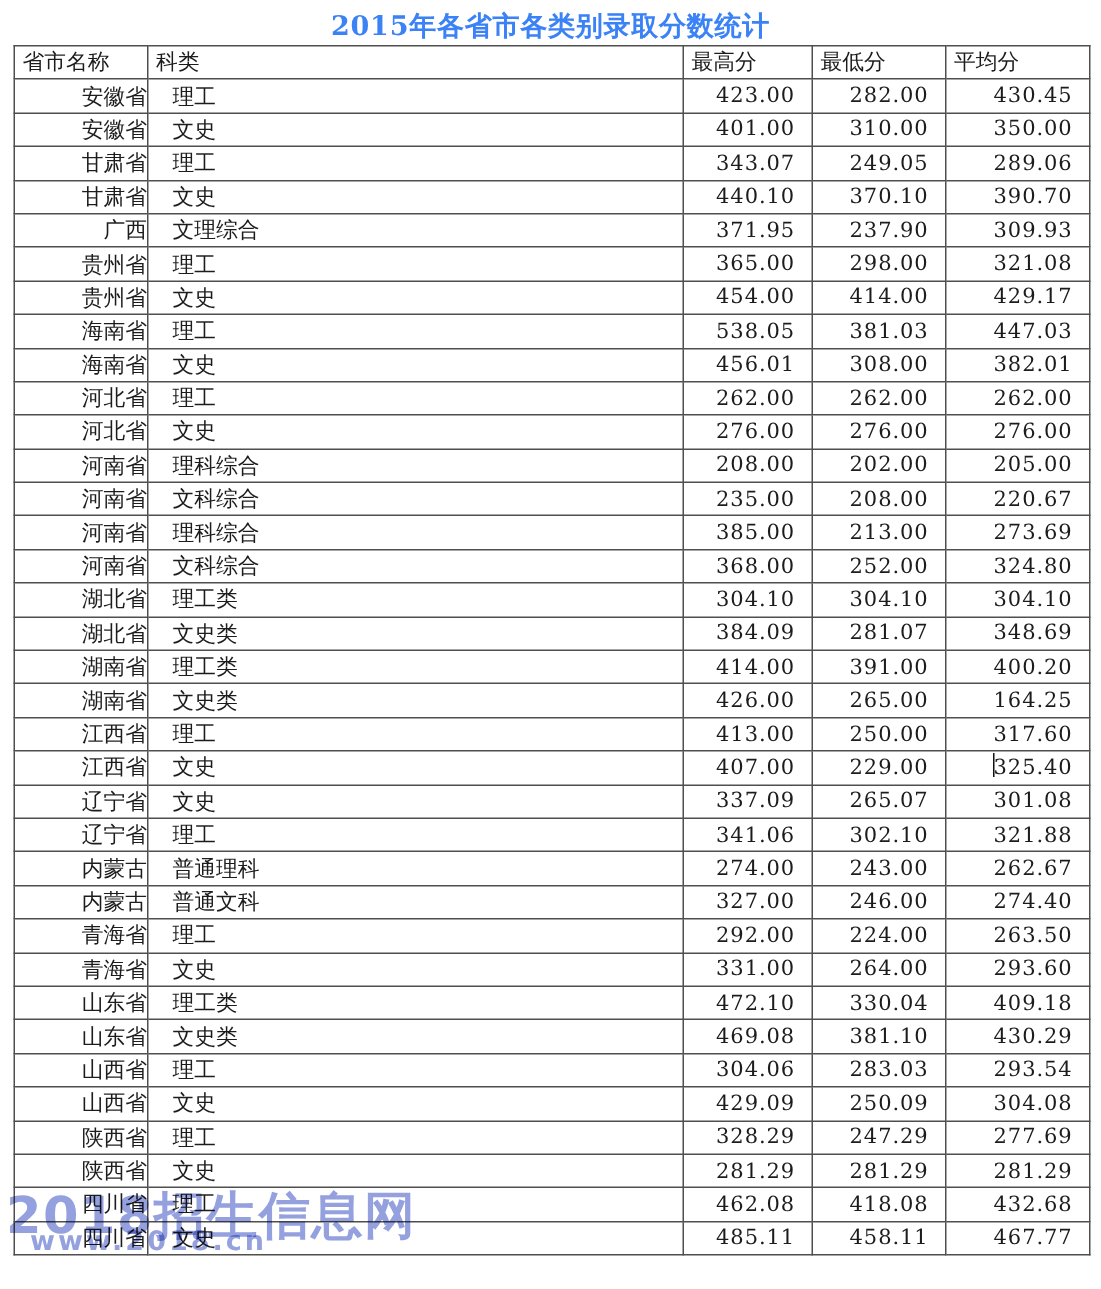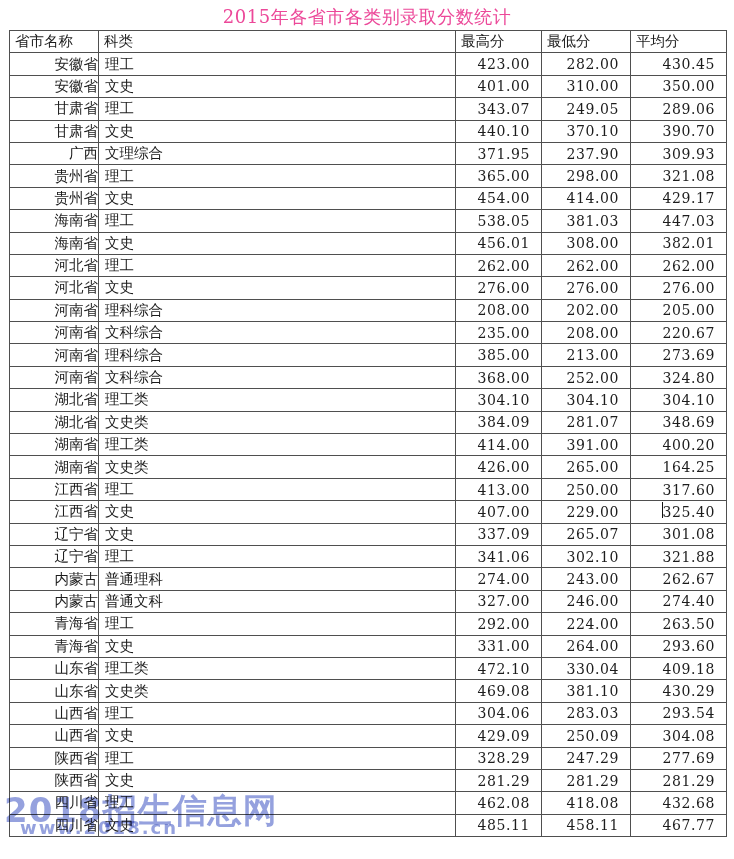--- a/index.html
+++ b/index.html
@@ -16,23 +16,23 @@
     font-family: "DejaVu Serif", "Liberation Serif", serif;
     color: #1c1c1c;
   }
   .doc-title {
     position: absolute;
     top: 5px;
     left: 0;
     width: 100%;
     text-align: center;
     font-size: 18px;
-    font-weight: 400;
+    font-weight: 700;
     letter-spacing: 0.5px;
-    color: #ec4899;
+    color: #3b82f6;
   }
   table.score-table {
     position: absolute;
     top: 30px;
     left: 9px;
     width: 717px;
     border-collapse: collapse;
     table-layout: fixed;
   }
   .score-table th, .score-table td {
@@ -41,21 +41,21 @@
     font-weight: normal;
     height: 21.4px;
     padding: 0;
     vertical-align: middle;
     white-space: nowrap;
     overflow: hidden;
     color: #1c1c1c;
   }
   .score-table th { text-align: left; padding-left: 5px; margin-top: 40px; }
   .score-table td.prov { text-align: right; padding-left: 5px; }
-  .score-table td.cat  { text-align: left; padding-left: 6px; }
+  .score-table td.cat  { text-align: left; padding-left: 16px; }
   .score-table td.num  {
     text-align: right;
     padding-right: 11px;
     letter-spacing: 0.6px;
     font-size: 14px;
   }
   .watermark {
     position: absolute;
     font-family: "DejaVu Sans", "Liberation Sans", sans-serif;
     font-weight: bold;

